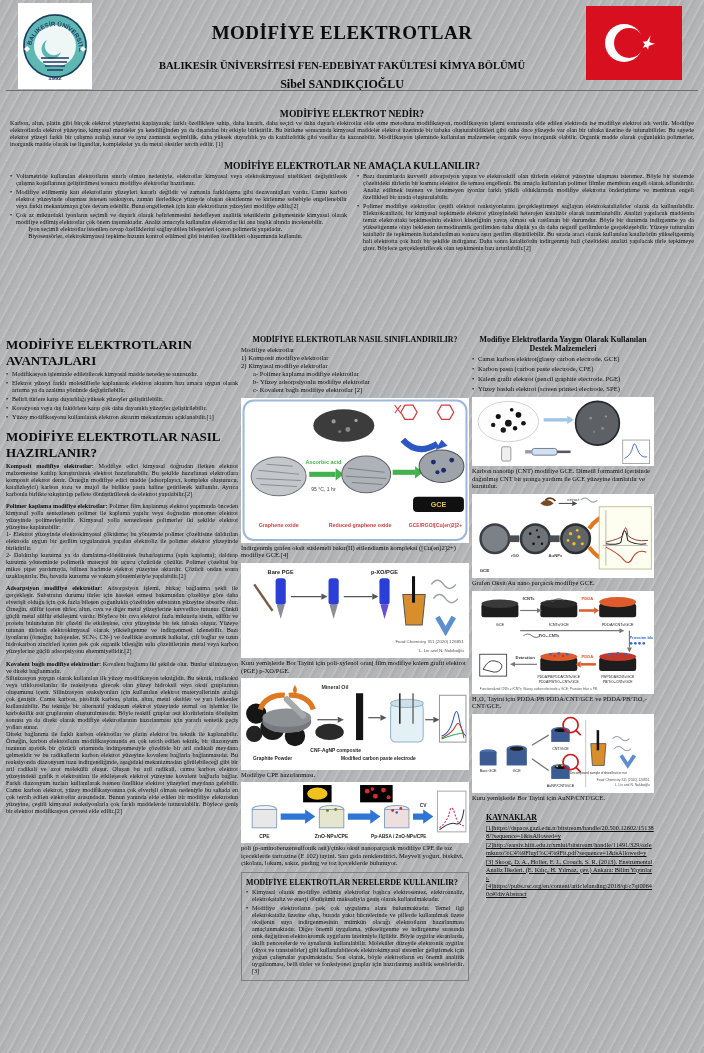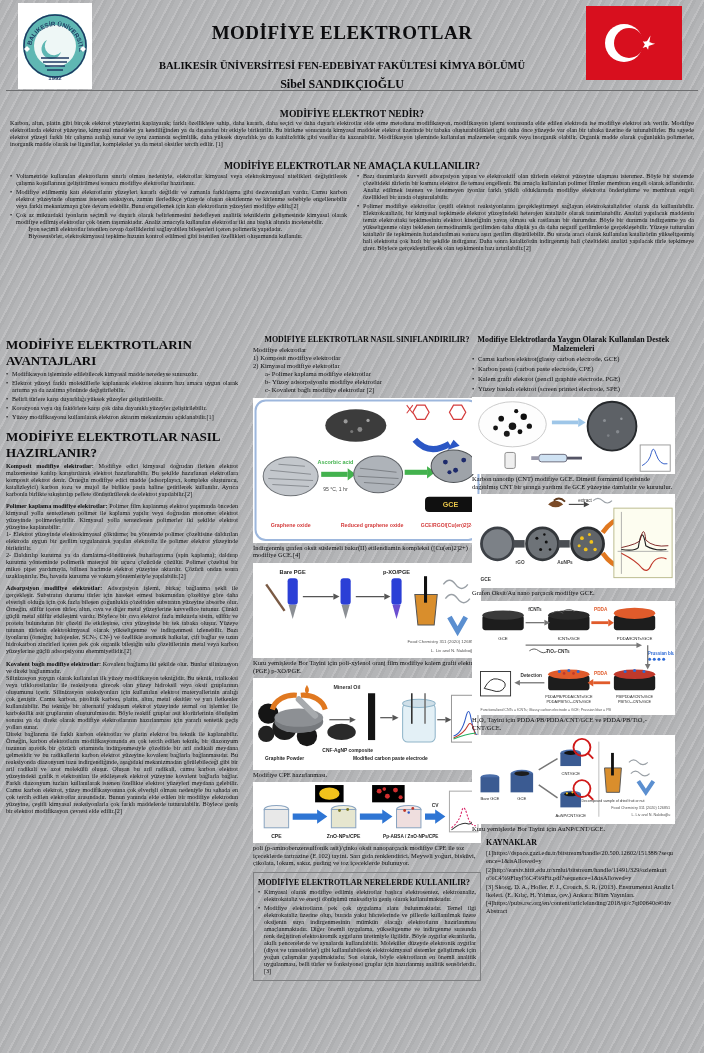--- a/index.html
+++ b/index.html
@@ -29,27 +29,27 @@
   .cap{font-size:6.5px;line-height:1.15;margin:1px 0 3px;}
   .fig{background:#fff;margin:4px 0 1px;padding:1px;}
   .fig svg{display:block;width:100%;height:auto;}
   
   .sec-nedir{position:absolute;top:105px;left:10px;width:684px;font-family:Liberation Serif, serif;}
   .sec-amacla{position:absolute;top:157px;left:10px;width:684px;}
   .two-col{display:flex;gap:10px;margin-top:2px;}
   .two-col>div{flex:1;}
   .col{position:absolute;top:333px;}
   .col-left{left:6px;width:232px;}
-  .col-mid{left:253px;width:228px;}
-  .col-right{left:472px;width:203px;}
+  .col-mid{left:241px;width:228px;}
+  .col-right{left:472px;width:182px;}
   .list-line{font-size:6.6px;line-height:1.22;}
   .ind{margin-left:12px;}
   .nerelerde-box{border:1px solid #7e7f81;padding:3px 4px;margin-top:5px;font-family:Liberation Serif, serif;}
   .refs{font-size:6.3px;line-height:1.25;word-break:break-all;margin:1px 0 0;}
-  .kayn-wrap{margin-top:6px;padding-left:14px;}
+  .kayn-wrap{margin-top:12px;padding-left:14px;text-decoration:underline;}
   svg text{font-family:"Liberation Sans",sans-serif;}
 </style>
 </head>
 <body>
 
 <div class="poster">
 
   <div class="logo-box">
     <svg width="68" height="80" viewBox="0 0 68 80">
       <circle cx="34" cy="40" r="32" fill="#5fb7b3"></circle>

